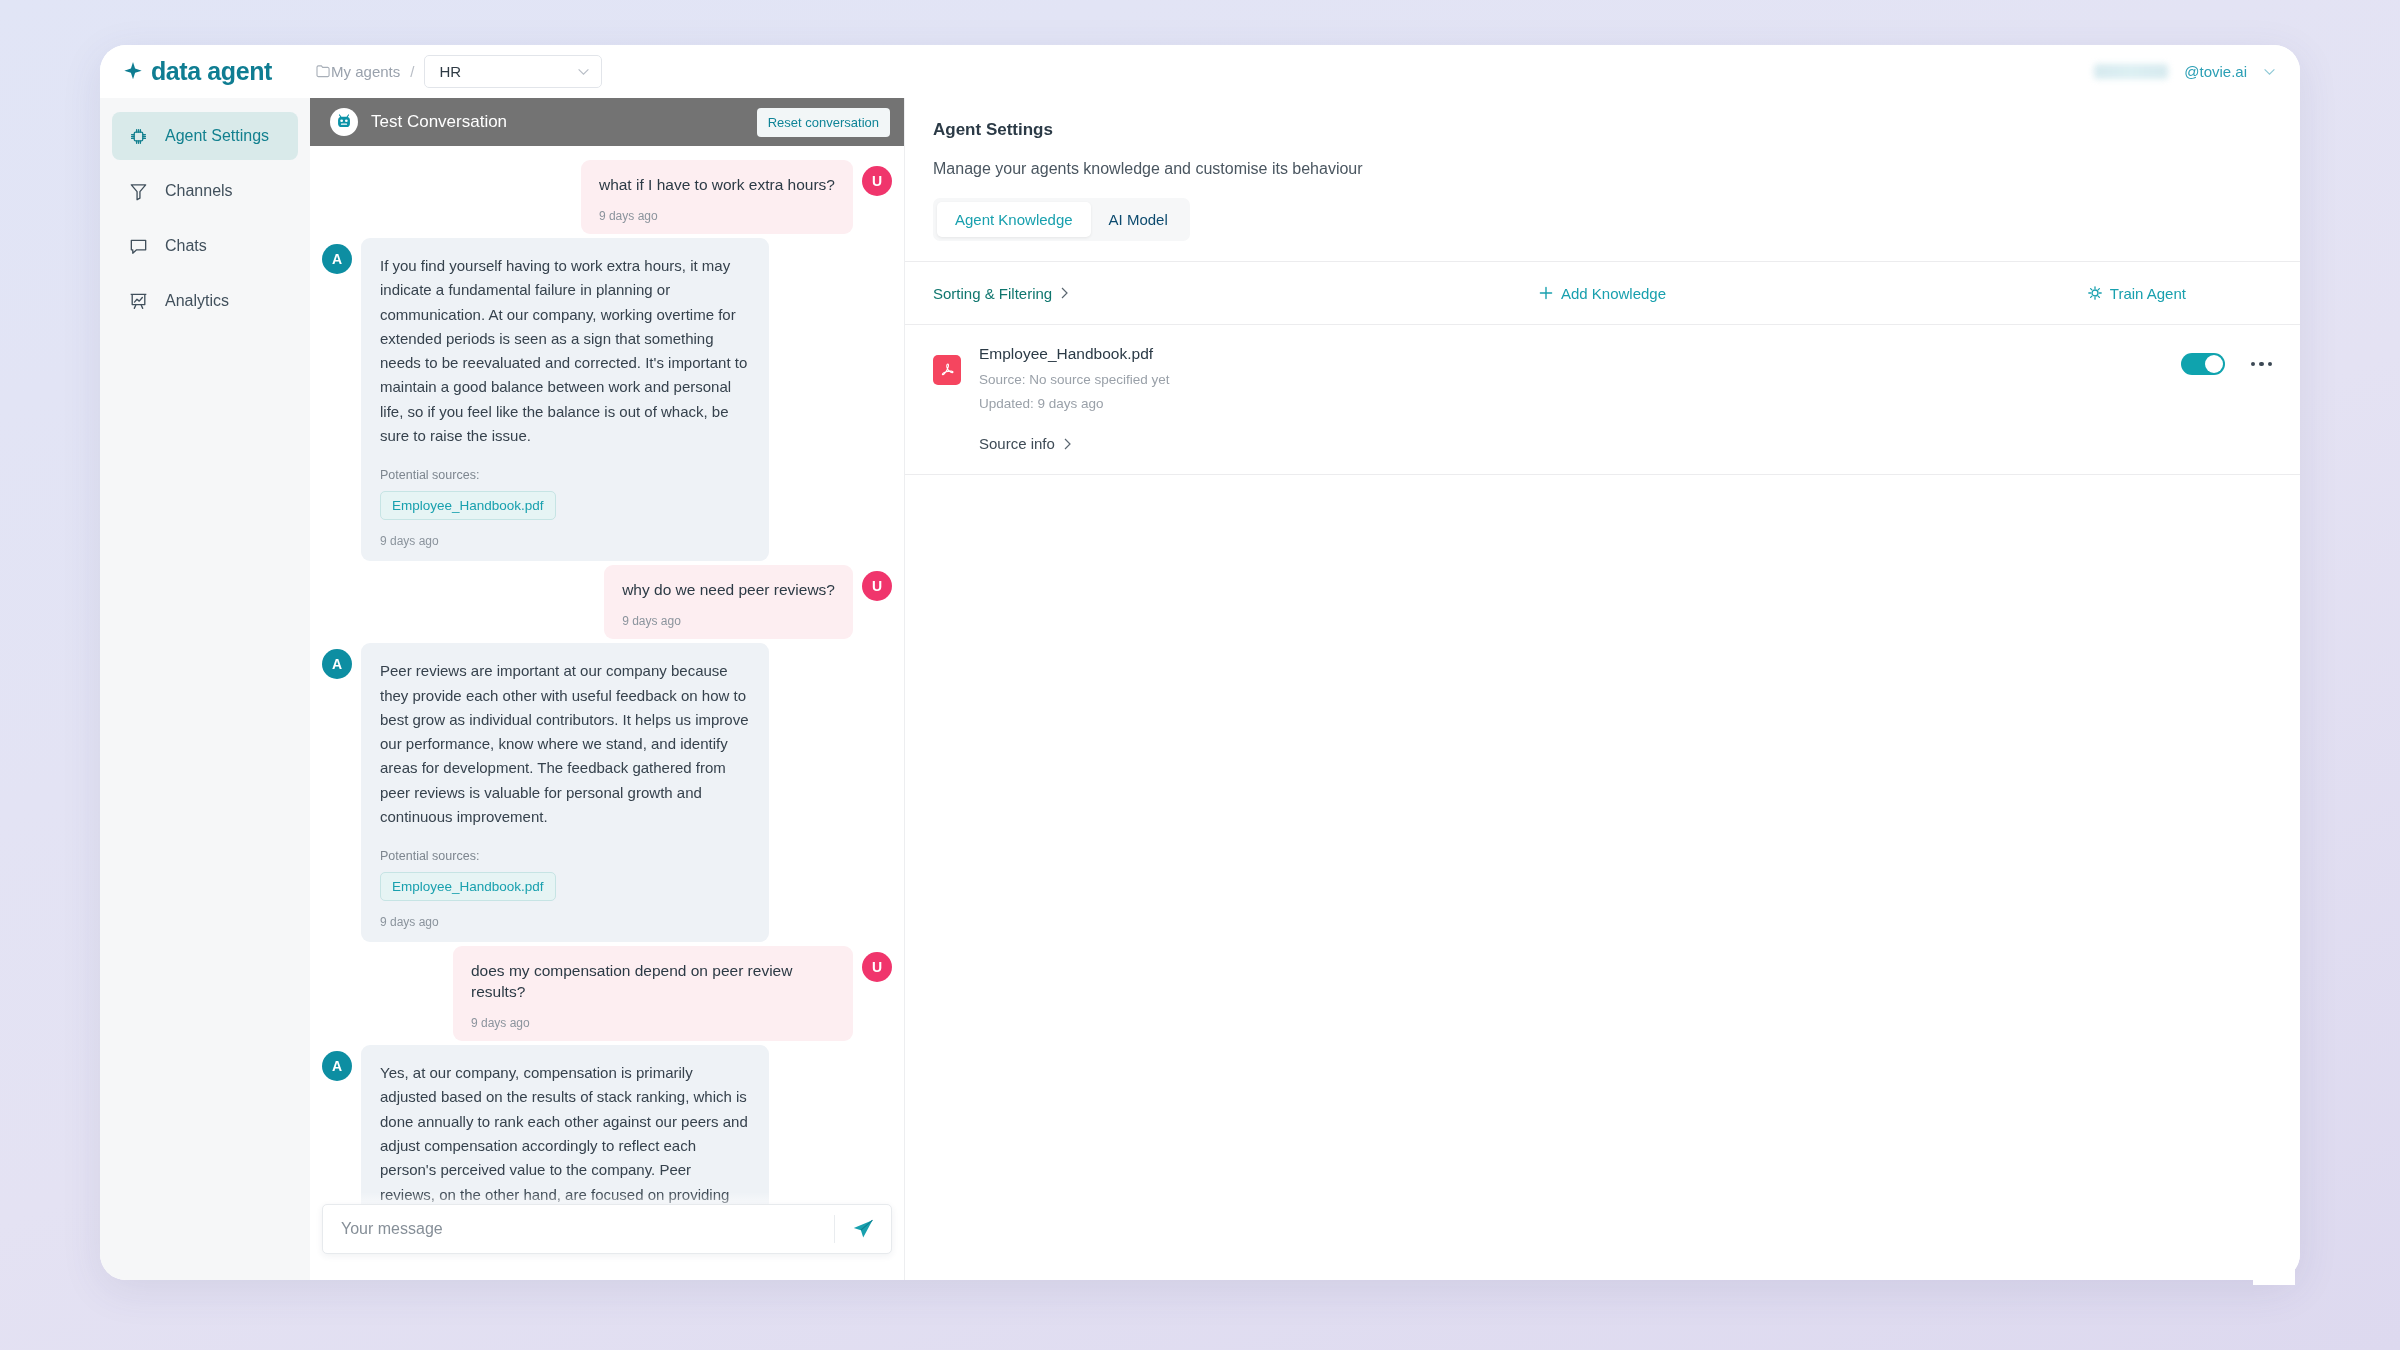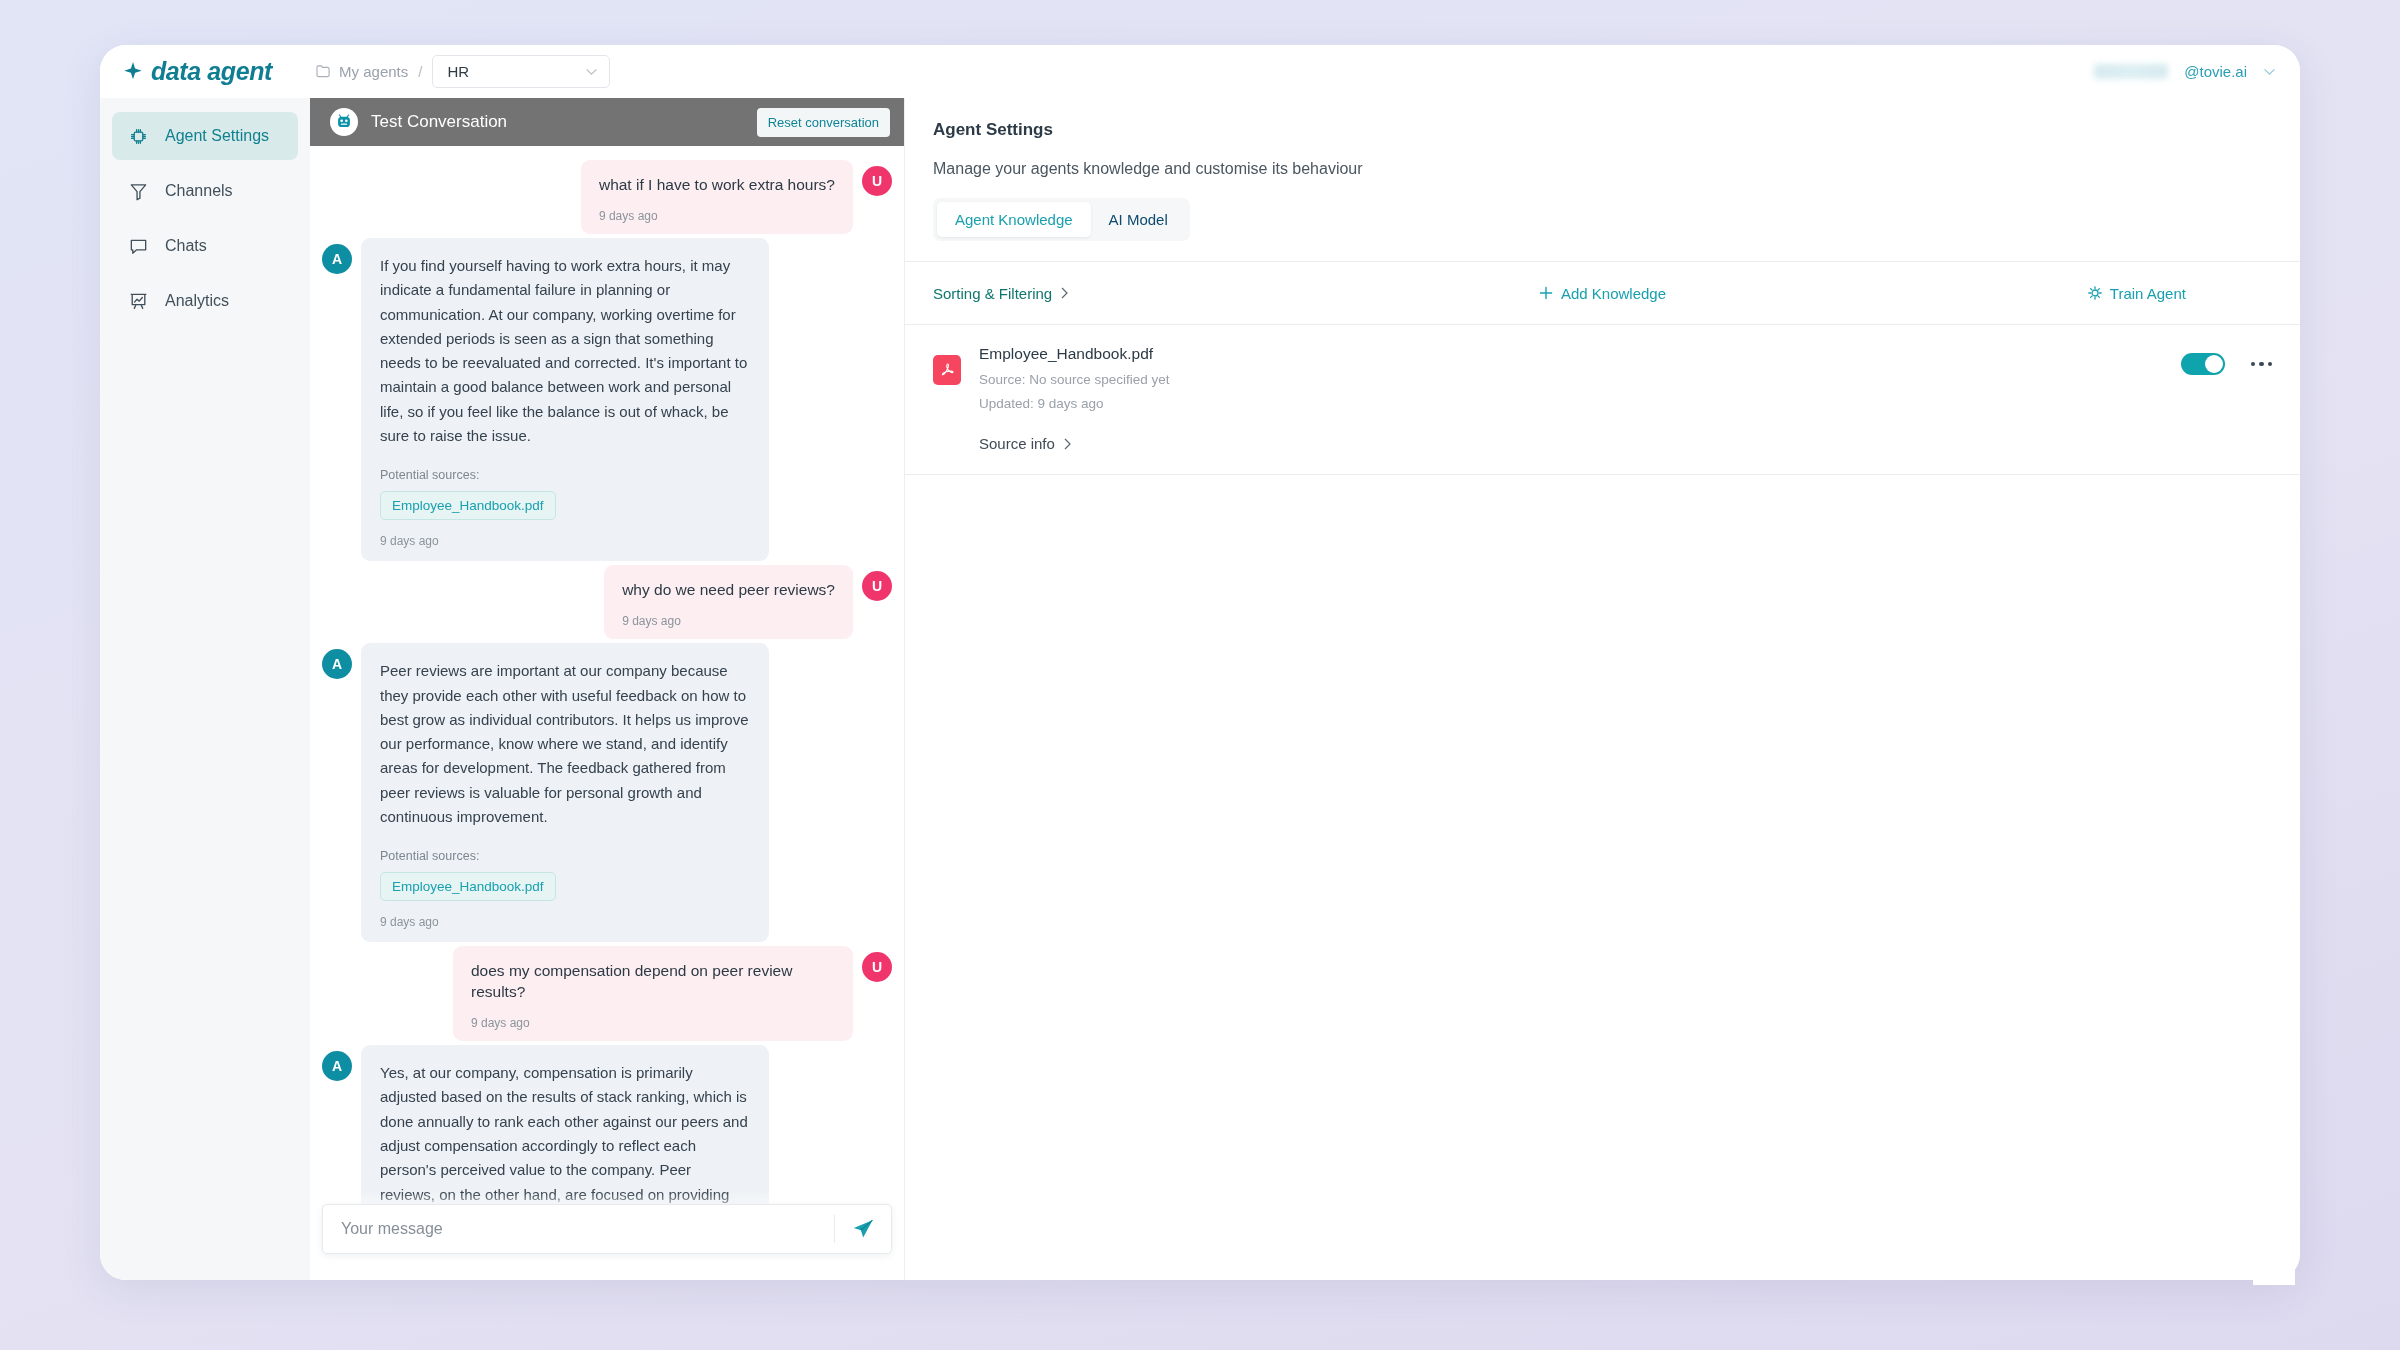--- a/index.html
+++ b/index.html
@@ -26,27 +26,27 @@
   }
 
   
   .topbar {
     height: 53px; min-height: 53px;
     background: #fff;
     display: flex; align-items: center;
     padding: 0 24px 0 22px;
     position: relative; z-index: 5;
   }
-  .brand { display: flex; align-items: center; gap: 7px; margin-right: 44px; font-style: italic; }
+  .brand { display: flex; align-items: center; gap: 7px; margin-right: 44px; }
   .brand-spark { width: 22px; height: 22px; display:block; }
   .brand-text {
     font-size: 25px; font-weight: 700; color: #0f7d92; letter-spacing: -.4px;
   }
   .crumbs { display: flex; align-items: center; gap: 10px; }
-  .crumb-folder { display:flex; align-items:center; gap:8px; color:#9aa2ad; font-size:15px; }
+  .crumb-folder { display:flex; align-items:center; color:#9aa2ad; font-size:15px; }
   .folder-ic { width: 15px; height: 13px; display:block; }
   .crumb-sep { color: #b9bec6; font-size: 15px; }
   .agent-select {
     width: 178px; height: 33px;
     border: 1px solid #e2e5ea; border-radius: 5px;
     display: flex; align-items: center; justify-content: space-between;
     padding: 0 11px 0 14px; background: #fff;
   }
   .agent-select-label { font-size: 15px; color: #2e3a44; }
   .chev { width: 13px; height: 8px; display:block; }

